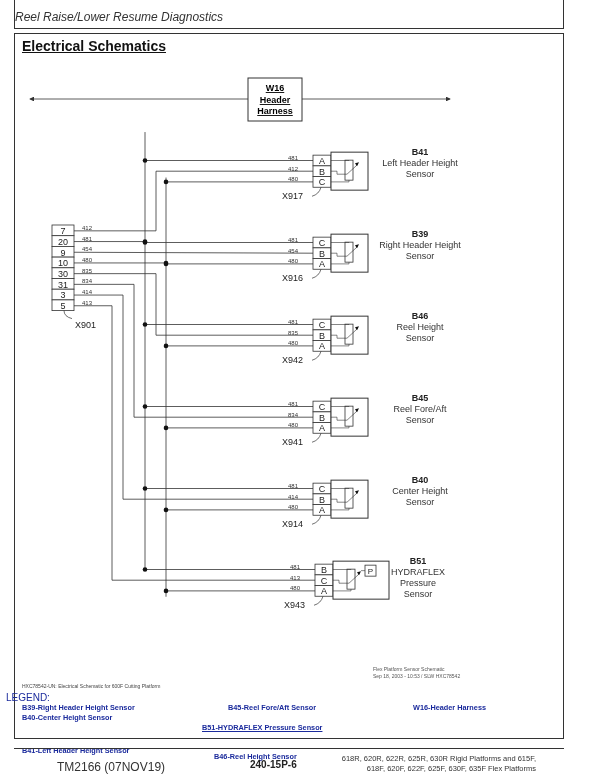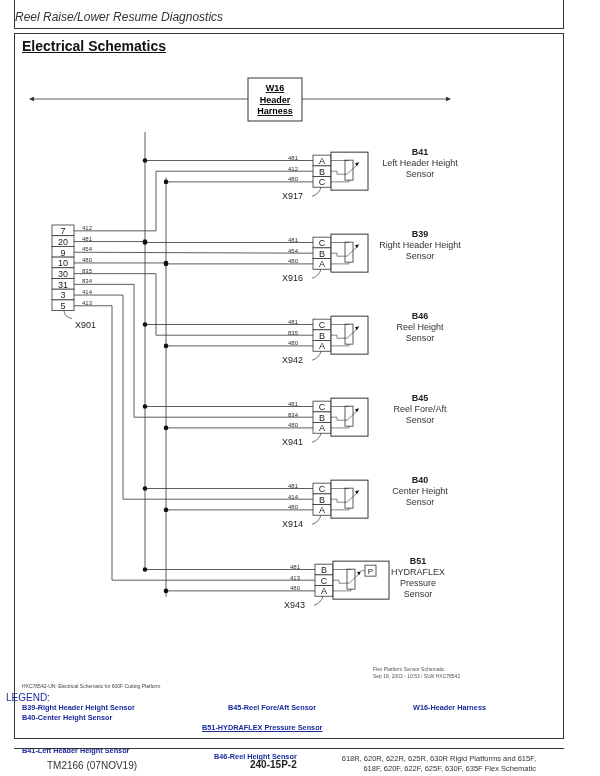--- a/index.html
+++ b/index.html
@@ -7,21 +7,21 @@
   .top-frame{position:absolute;left:14px;top:-2px;width:548px;height:30px;border:1px solid #333;border-top:none;}
   .top-title{position:absolute;left:0;right:0;top:12px;text-align:left;font-style:italic;font-size:12px;color:#333;}
   .main-frame{position:absolute;left:14px;top:33px;width:548px;height:704px;border:1.5px solid #333;}
   .section-title{position:absolute;left:22px;top:38px;font-weight:bold;font-size:14px;color:#111;text-decoration:underline;}
   svg.schem{position:absolute;left:0;top:0;}
   .caption{position:absolute;left:22px;top:683px;font-size:5px;color:#444;}
   .legend-title{position:absolute;left:6px;top:692px;font-size:10px;color:#1a2a9c;}
   .legend-item{position:absolute;font-size:7.3px;font-weight:bold;color:#1a2a9c;}
   .stamp{position:absolute;left:373px;top:666px;font-size:5px;color:#555;line-height:7px;}
   .footer-rule{position:absolute;left:14px;top:748px;width:550px;height:1px;background:#333;}
-  .footer-left{position:absolute;left:47px;top:760px;font-size:10px;color:#333;}
+  .footer-left{position:absolute;left:57px;top:760px;font-size:12px;color:#333;}
   .footer-mid{position:absolute;left:250px;top:759px;font-size:10px;font-weight:bold;color:#222;}
   .footer-right{position:absolute;left:328px;top:754px;width:196px;text-align:right;font-size:7.5px;color:#333;line-height:10px;margin-left:12px;}
   text{font-family:"Liberation Sans",sans-serif;}
 </style>
 </head>
 <body>
 
 <div class="top-frame">
   <div class="top-title">Reel Raise/Lower Resume Diagnostics</div>
 </div>
@@ -242,17 +242,17 @@
 <div class="legend-item" style="left:22px;top:703px;text-align:center;">B39-Right Header Height Sensor</div>
 <div class="legend-item" style="left:22px;top:713px;text-align:center;">B40-Center Height Sensor</div>
 <div class="legend-item" style="left:22px;top:746px;">B41-Left Header Height Sensor</div>
 <div class="legend-item" style="left:202px;top:703px;padding-left:26px;">B45-Reel Fore/Aft Sensor</div>
 <div class="legend-item" style="left:202px;top:752px;margin-left:12px;">B46-Reel Height Sensor</div>
 <div class="legend-item" style="left:202px;top:723px;text-decoration:underline;">B51-HYDRAFLEX Pressure Sensor</div>
 <div class="legend-item" style="left:381px;top:703px;padding-left:32px;">W16-Header Harness</div>
 
 <div class="footer-rule"></div>
 <div class="footer-left">TM2166 (07NOV19)</div>
-<div class="footer-mid">240-15P-2</div>
+<div class="footer-mid">240-15P-6</div>
 <div class="footer-right">
   <div>618R, 620R, 622R, 625R, 630R Rigid Platforms and 615F,</div>
-  <div>618F, 620F, 622F, 625F, 630F, 635F Flex Schematic</div>
+  <div>618F, 620F, 622F, 625F, 630F, 635F Flex Platforms</div>
 </div>
 
 </body></html>

